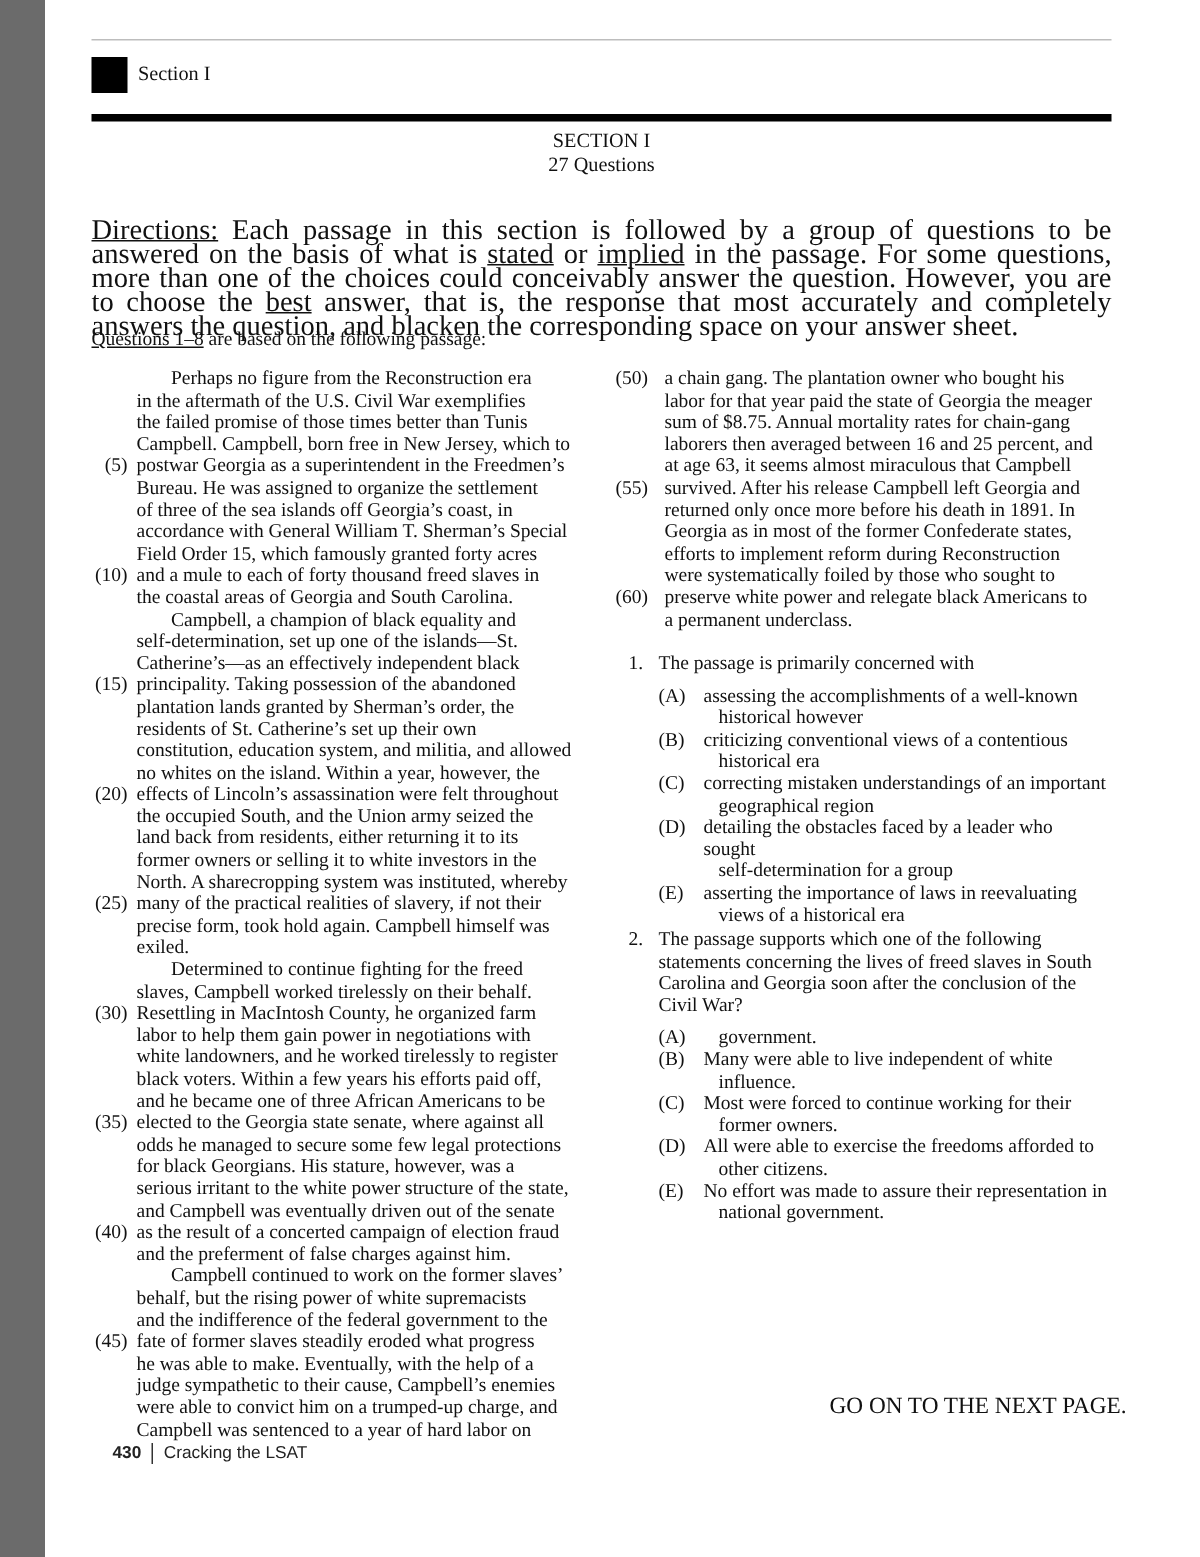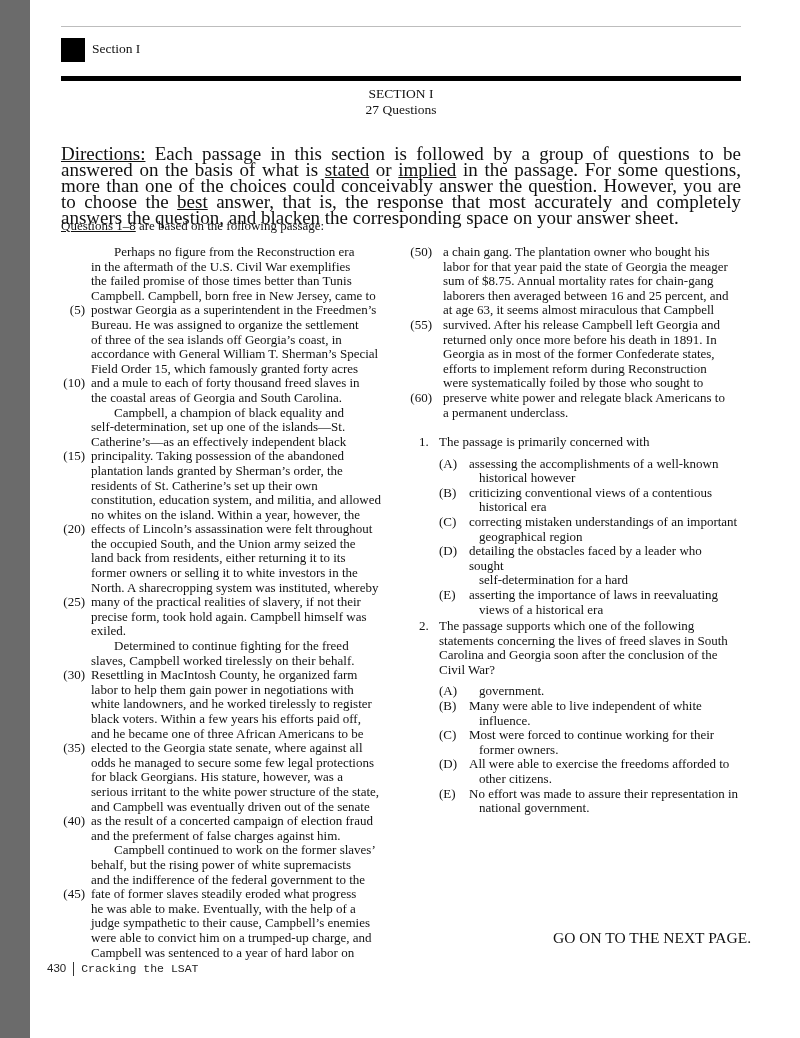--- a/index.html
+++ b/index.html
@@ -28,23 +28,23 @@
   .question { position:absolute; left:419px; width:320px; font-size:13px; line-height:14.6px; }
   .qnum { position:absolute; left:0; }
   .qstem { margin-left:20px; }
   .choices { margin-top:7px; }
   .choice { position:relative; margin-left:20px; padding-left:30px; text-indent:0; }
   .choice .clabel { position:absolute; left:0; }
   .choice .ctext { display:block; padding-left:0; }
   .choice .ctext .cont { padding-left:10px; display:block; }
   .next-page { position:absolute; left:553px; top:929px; font-size:15.5px; }
   .footer { position:absolute; left:47px; top:962px; font-family:"Liberation Sans", sans-serif; font-size:11.5px; color:#222; }
-  .footer .pg { font-weight:normal; }
+  .footer .pg { font-weight:bold;margin-left:28px; }
   .footer .bar { display:inline-block; width:1px; height:14px; background:#333; vertical-align:middle; margin:0 7px 0 7px; }
-  .footer .book { font-family:Liberation Mono, monospace;text-align:center; }
+  .footer .book { font-family:Liberation Sans, sans-serif;text-align:center; }
 </style>
 </head>
 <body>
 
 <div class="gutter"></div>
 <div class="top-rule"></div>
 <div class="sec-square"></div>
 <div class="sec-label">Section I</div>
 <div class="thick-rule"></div>
 
@@ -65,21 +65,21 @@
     <div class="pline">
       <span class="ln"></span>
       <span class="txt">in the aftermath of the U.S. Civil War exemplifies</span>
     </div>
     <div class="pline">
       <span class="ln"></span>
       <span class="txt">the failed promise of those times better than Tunis</span>
     </div>
     <div class="pline">
       <span class="ln"></span>
-      <span class="txt">Campbell. Campbell, born free in New Jersey, came to</span>
+      <span class="txt">Campbell. Campbell, born free in New Jersey, which to</span>
     </div>
     <div class="pline">
       <span class="ln">(5)</span>
       <span class="txt">postwar Georgia as a superintendent in the Freedmen’s</span>
     </div>
     <div class="pline">
       <span class="ln"></span>
       <span class="txt">Bureau. He was assigned to organize the settlement</span>
     </div>
     <div class="pline">
@@ -317,21 +317,21 @@
       <div class="choice">
         <span class="clabel">(B)</span>
         <span class="ctext"><span>criticizing conventional views of a contentious</span><span class="cont">historical era</span></span>
       </div>
       <div class="choice">
         <span class="clabel">(C)</span>
         <span class="ctext"><span>correcting mistaken understandings of an important</span><span class="cont">geographical region</span></span>
       </div>
       <div class="choice">
         <span class="clabel">(D)</span>
-        <span class="ctext"><span>detailing the obstacles faced by a leader who sought</span><span class="cont">self-determination for a hard</span></span>
+        <span class="ctext"><span>detailing the obstacles faced by a leader who sought</span><span class="cont">self-determination for a group</span></span>
       </div>
       <div class="choice">
         <span class="clabel">(E)</span>
         <span class="ctext"><span>asserting the importance of laws in reevaluating</span><span class="cont">views of a historical era</span></span>
       </div>
     </div>
   </div>
 <div class="question" id="q2" style="top:619px;">
     <span class="qnum">2.</span>
     <div class="qstem">The passage supports which one of the following statements concerning the lives of freed slaves in South Carolina and Georgia soon after the conclusion of the Civil War?</div>

